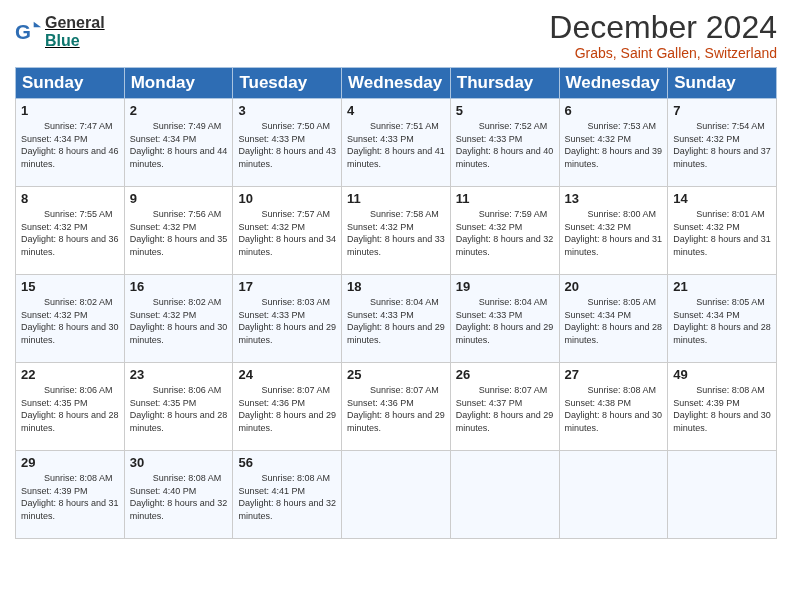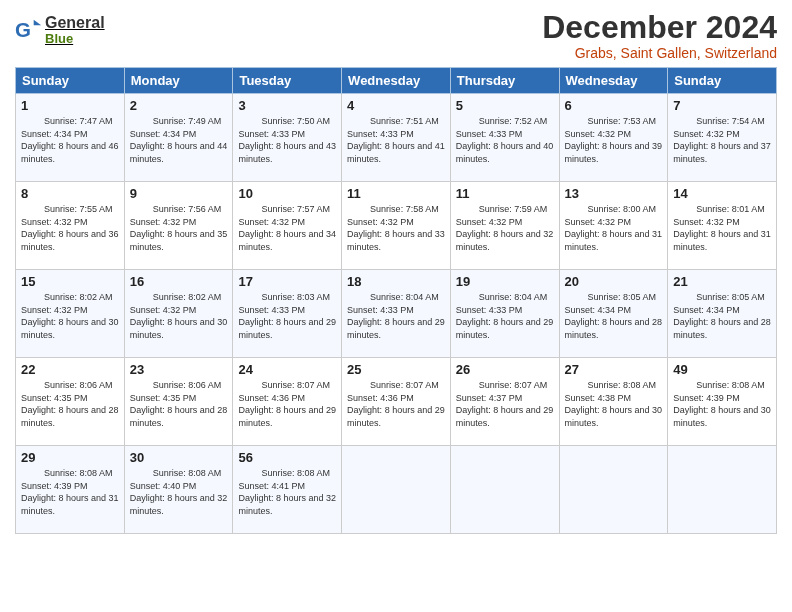--- a/index.html
+++ b/index.html
@@ -26,51 +26,51 @@
       flex-direction: column;
       line-height: 1.1;
       text-decoration: underline;
     }
     .logo-general {
       font-size: 16px;
       font-weight: bold;
       color: #333;
     }
     .logo-blue {
-      font-size: 13px;
+      font-size: 16px;
       font-weight: bold;
-      color: #4d7c0f;
+      color: #0f766e;
     }
     .logo-icon {
       width: 28px;
       height: 28px;
       margin-right: 2px;
     }
     .title-area {
       text-align: right;
     }
     .month-title {
       font-size: 32px;
-      font-weight: bold;
+      font-weight: normal;
       color: #333;
       line-height: 1.1;
     }
     .subtitle {
       font-size: 14px;
       color: #c2410c;
     }
     table {
       width: 100%;
       border-collapse: collapse;
       table-layout: fixed;
     }
     thead tr th {
       background-color: #2e6db4;
       color: #fff;
-      font-size: 13px;
+      font-size: 17px;
       font-weight: bold;
       text-align: left;
       padding: 5px 6px;
       border: 1px solid #aac4e0;
     }
     tbody tr td {
       vertical-align: top;
       border: 1px solid #ccc;
       padding: 4px 5px;
       font-size: 9.5px;

